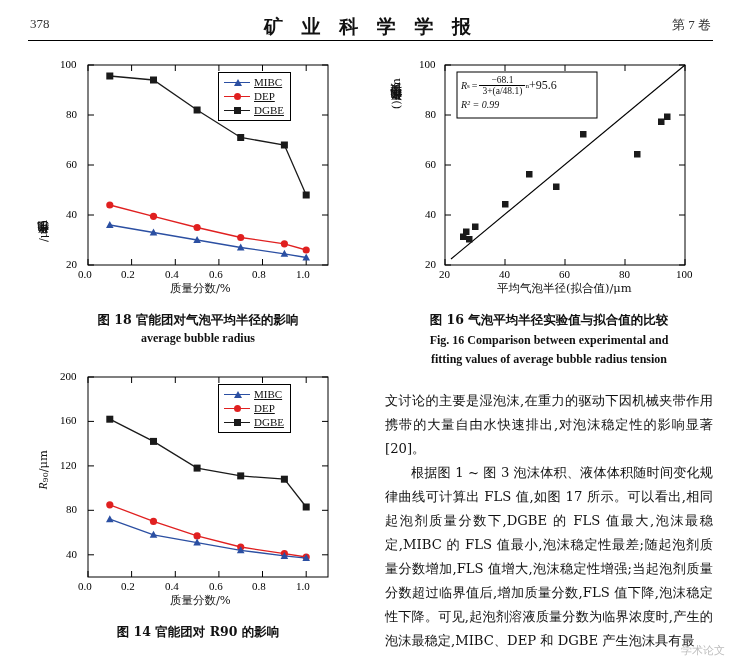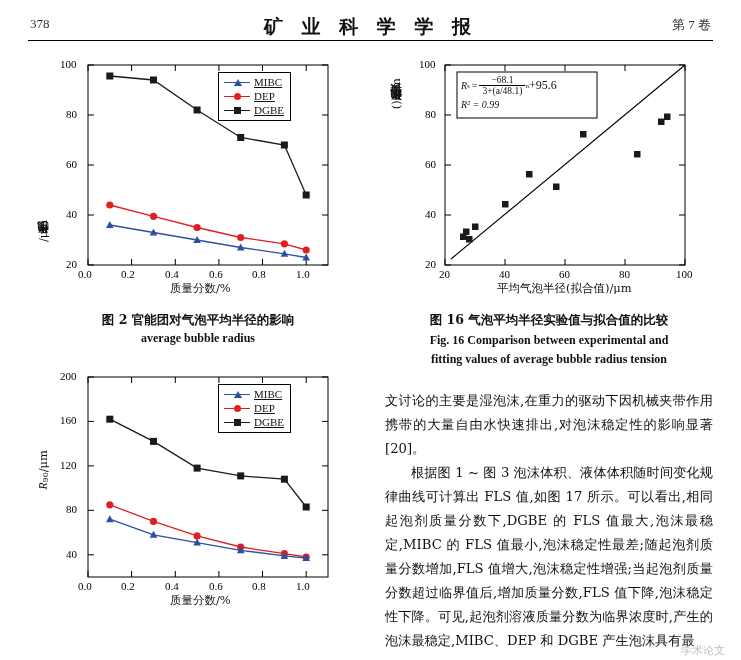--- a/index.html
+++ b/index.html
@@ -172,21 +172,21 @@
               <span class="line" style="background:#1a1a1a;"></span>
               <span class="mk" style="background:#1a1a1a;"></span>
             </span>
             <span class="lbl">DGBE</span>
           </div>
         </div>
       </div>
     </div>
 
     <div class="cap" style="margin-top:10px;">
-      <div class="cn">图 2   官能团对气泡平均半径的影响</div>
+      <div class="cn">图 18   官能团对气泡平均半径的影响</div>
       <div class="en">average bubble radius</div>
     </div>
 
     <div class="figbox" style="margin-top:14px;height:250px;">
       <div class="plot" style="position:absolute;left:0;top:0;width:340px;height:240px;">
         <div class="axis-title-y" style="left:8px;top:88px;">
           <span style="font-style:italic;font-family:'Liberation Serif',serif;">R</span><span style="font-size:8px;vertical-align:sub;">90</span><span>/μm</span>
         </div>
         <svg width="340" height="240" viewBox="0 0 340 240">
           <rect x="60" y="15" width="240" height="200" fill="none" stroke="#000" stroke-width="1"></rect>
@@ -283,20 +283,24 @@
             <span class="sym">
               <span class="line" style="background:#1a1a1a;"></span>
               <span class="mk" style="background:#1a1a1a;"></span>
             </span>
             <span class="lbl">DGBE</span>
           </div>
         </div>
       </div>
     </div>
 
+    <div class="cap" style="margin-top:10px;">
+      <div class="cn">图 14   官能团对 R90 的影响</div>
+
+    </div>
   </div>
 
   <div class="colR">
 
     <div class="figbox" style="height:248px;">
       <div class="plot" style="position:absolute;left:0;top:0;width:328px;height:240px;">
         <div class="axis-title-y" style="left:4px;top:28px;">平均气泡半径(实验值)/μm</div>
         <svg width="328" height="240" viewBox="0 0 328 240">
 
           <rect x="60" y="15" width="240" height="200" fill="none" stroke="#000" stroke-width="1"></rect>

